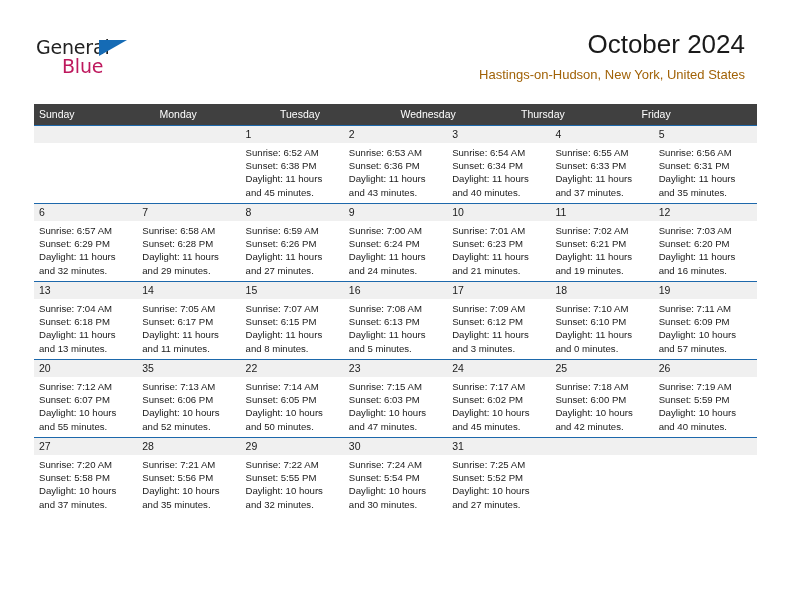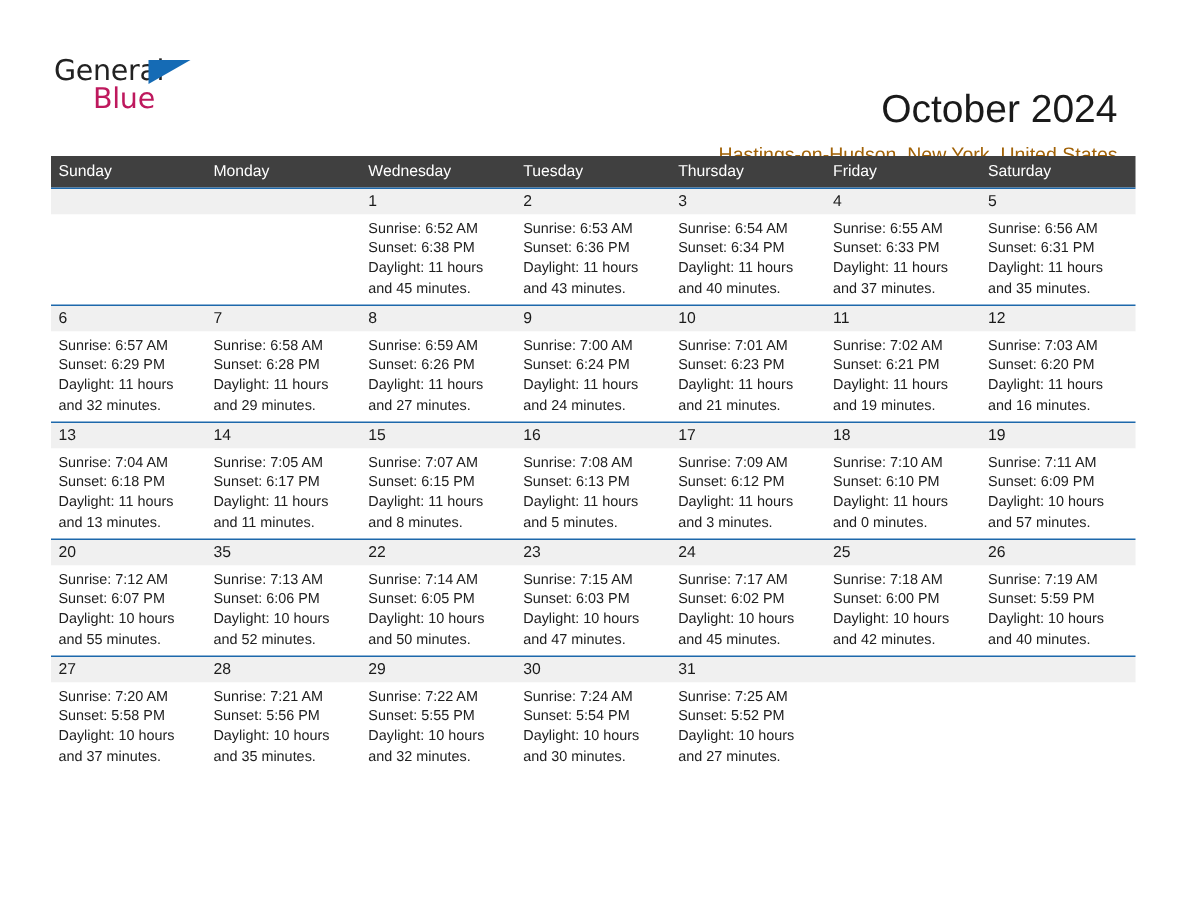--- a/index.html
+++ b/index.html
@@ -65,21 +65,20 @@
     right: 35px;
     top: 28px;
     text-align: right;
   }
   .month-title {
     font-size: 26px;
     font-weight: normal;
     color: #1a1a1a;
     line-height: 32px;
     white-space: nowrap;
-    margin-top: 28px;
   }
   .location {
     font-size: 13px;
     color: #a16207;
     line-height: 20px;
     margin-top: 5px;
     white-space: nowrap;
   }
 
   
@@ -163,25 +162,24 @@
     <div class="location">Hastings-on-Hudson, New York, United States</div>
   </div>
 
 </div>
 
 <div class="calendar">
 
   <div class="dow-row">
     <div class="dow-cell">Sunday</div>
     <div class="dow-cell">Monday</div>
+    <div class="dow-cell">Tuesday</div>
     <div class="dow-cell">Wednesday</div>
-    <div class="dow-cell">Tuesday</div>
     <div class="dow-cell">Thursday</div>
     <div class="dow-cell">Friday</div>
-    <div class="dow-cell">Saturday</div>
   </div>
 
   <div class="week">
     <div class="week-numbers">
       <div class="num-cell"></div>
       <div class="num-cell"></div>
       <div class="num-cell">1</div>
       <div class="num-cell">2</div>
       <div class="num-cell">3</div>
       <div class="num-cell">4</div>

